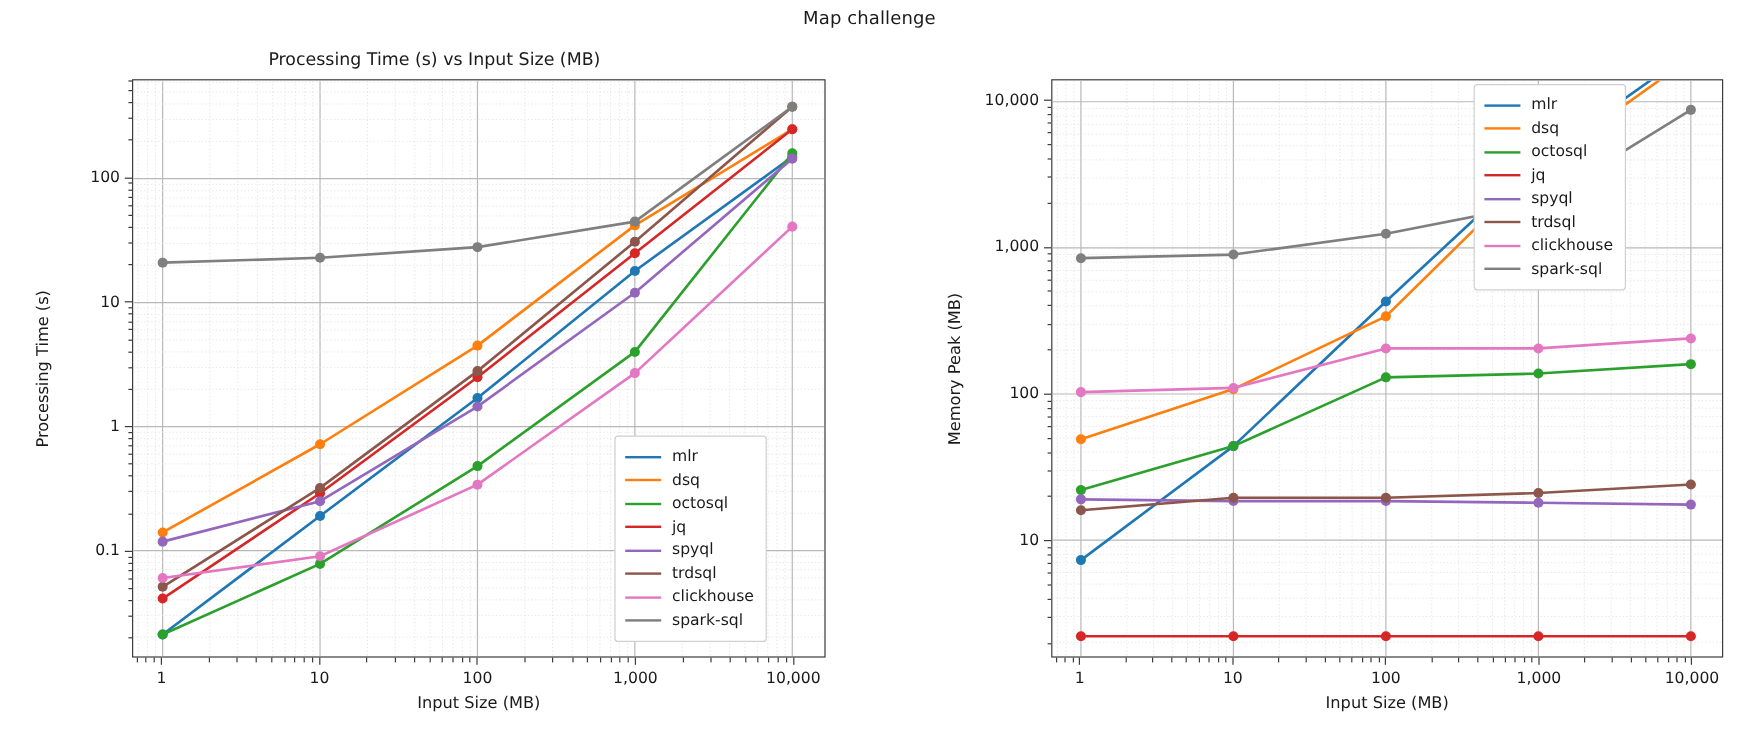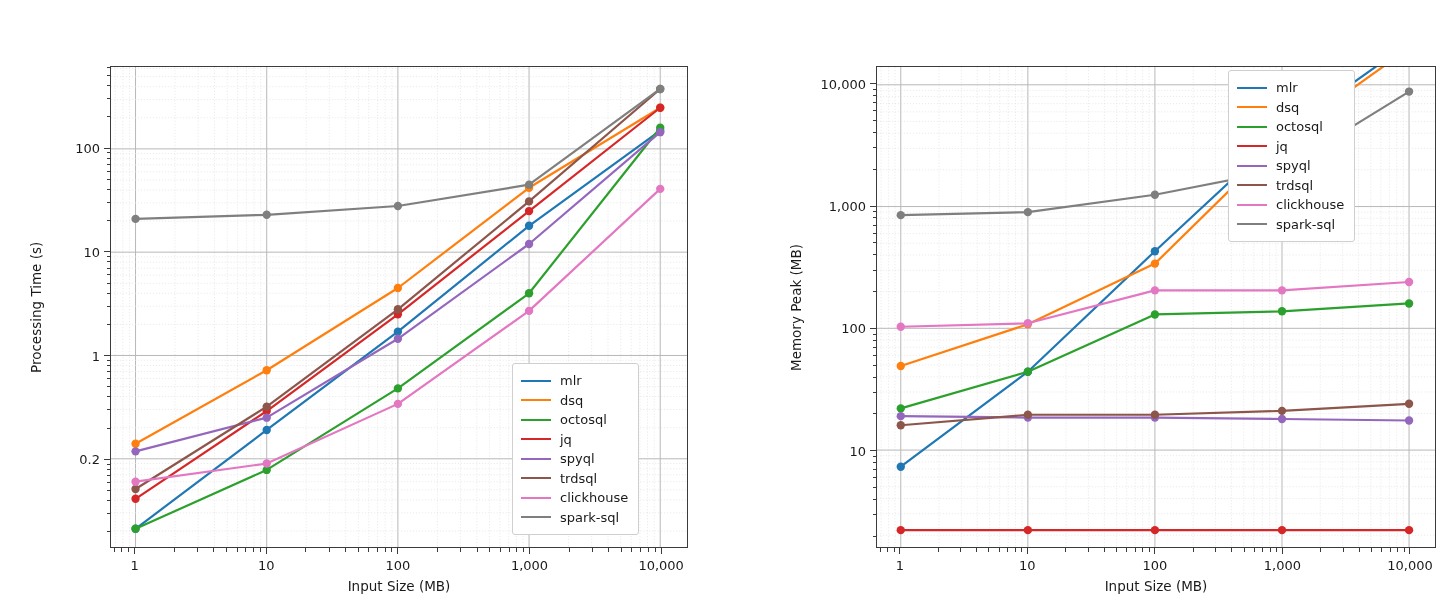--- a/index.html
+++ b/index.html
@@ -84,22 +84,24 @@
     margin-right: 9px;
     flex: 0 0 30px;
   }
   .legend-text { font-size: 13px; color: #1a1a1a; white-space: nowrap; }
 </style>
 </head>
 <body>
 
 <div id="figure">
 
+  <div id="suptitle">Map challenge</div>
 
   <div class="panel" id="panel-left">
+    <div class="axtitle" id="title-left" style="left:0;top:42px;width:724px;">Processing Time (s) vs Input Size (MB)</div>
 
     <div class="plotbox" id="plot-left" style="left:110px; top:66px; width:578px; height:482px;">
       <div class="gridlayer">
         <svg id="grid-left" viewBox="0 0 578 482" preserveAspectRatio="none">
             <line x1="4.236363390068942" x2="4.236363390068942" y1="0" y2="482" stroke="#e2e2e2" stroke-width="0.7" stroke-dasharray="1.2 1.8"></line>
             <line x1="11.869651506036359" x2="11.869651506036359" y1="0" y2="482" stroke="#e2e2e2" stroke-width="0.7" stroke-dasharray="1.2 1.8"></line>
             <line x1="18.602688799121" x2="18.602688799121" y1="0" y2="482" stroke="#e2e2e2" stroke-width="0.7" stroke-dasharray="1.2 1.8"></line>
             <line x1="24.625595894267903" x2="24.625595894267903" y1="0" y2="482" stroke="#b8b8b8" stroke-width="1"></line>
             <line x1="64.2491782743477" x2="64.2491782743477" y1="0" y2="482" stroke="#e2e2e2" stroke-width="0.7" stroke-dasharray="1.2 1.8"></line>
             <line x1="87.42748811092993" x2="87.42748811092993" y1="0" y2="482" stroke="#e2e2e2" stroke-width="0.7" stroke-dasharray="1.2 1.8"></line>
@@ -316,21 +318,21 @@
         <div class="tickmark" style="top: 170.717px; left: 106.5px; height: 1px; width: 3.5px;"></div>
         <div class="tickmark" style="top: 163.772px; left: 106.5px; height: 1px; width: 3.5px;"></div>
         <div class="tickmark" style="top: 157.756px; left: 106.5px; height: 1px; width: 3.5px;"></div>
         <div class="tickmark" style="top: 152.449px; left: 106.5px; height: 1px; width: 3.5px;"></div>
         <div class="tickmark" style="top: 147.702px; left: 104px; height: 1px; width: 6px;"></div>
         <div class="tickmark" style="top: 116.474px; left: 106.5px; height: 1px; width: 3.5px;"></div>
         <div class="tickmark" style="top: 98.2059px; left: 106.5px; height: 1px; width: 3.5px;"></div>
         <div class="tickmark" style="top: 85.2449px; left: 106.5px; height: 1px; width: 3.5px;"></div>
         <div class="tickmark" style="top: 75.1915px; left: 106.5px; height: 1px; width: 3.5px;"></div>
         <div class="tickmark" style="top: 66.9773px; left: 106.5px; height: 1px; width: 3.5px;"></div>
-        <div class="tick-label ytick" style="top: 459.42px; left: 32px; width: 68px;">0.2</div>
+        <div class="tick-label ytick" style="top: 459.42px; left: 32px; width: 68px;">0.1</div>
         <div class="tick-label ytick" style="top: 355.681px; left: 32px; width: 68px;">1</div>
         <div class="tick-label ytick" style="top: 251.941px; left: 32px; width: 68px;">10</div>
         <div class="tick-label ytick" style="top: 148.202px; left: 32px; width: 68px;">100</div>
       </div>
 
     <div class="axis-label" id="xlabel-left" style="left:110px; top:578px; width:578px; text-align:center;">Input Size (MB)</div>
 
     <div class="axis-label vertical" id="ylabel-left" style="left: 28px; top: 372.5px;">Processing Time (s)</div>
 
     <div class="legend" id="legend-left" style="left:512px; top:363px;">

